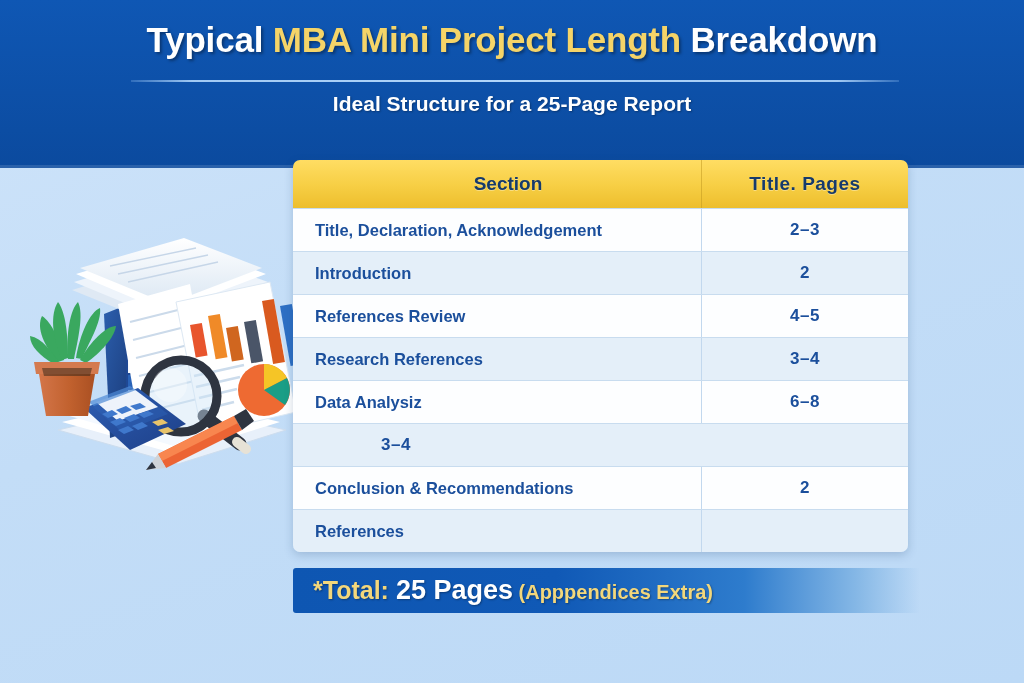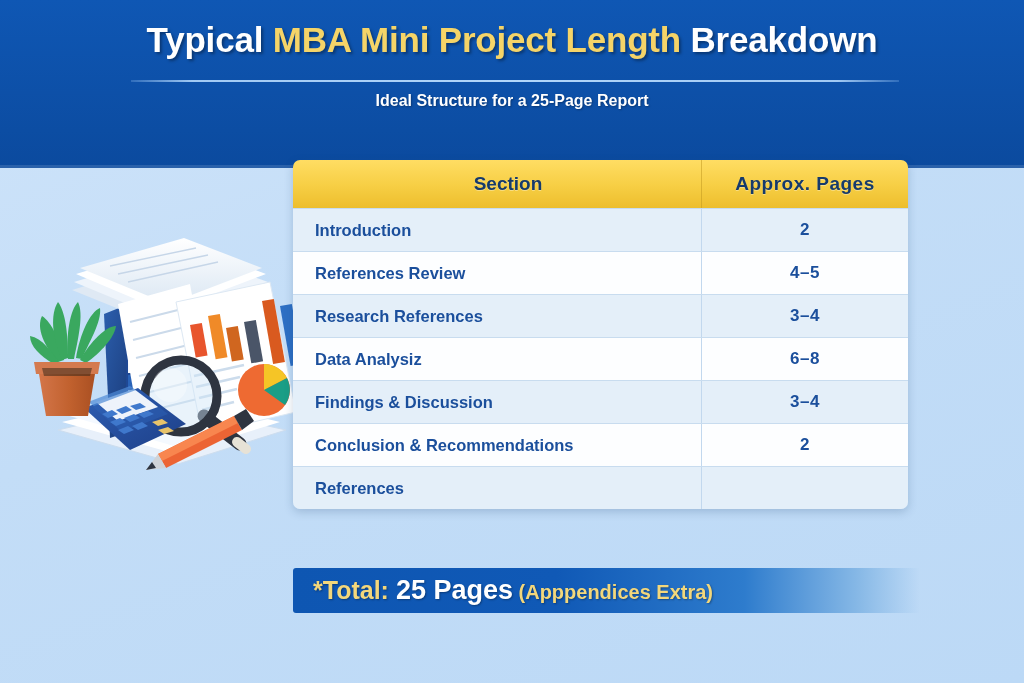--- a/index.html
+++ b/index.html
@@ -66,21 +66,21 @@
         rgba(169,208,248,0.95) 92%,
         rgba(150,195,245,0.25) 100%);
   }
 
   .subtitle {
     position: absolute;
     left: 0;
     top: 92px;
     width: 1024px;
     text-align: center;
-    font-size: 16px;
+    font-size: 21px;
     font-weight: bold;
     color: #ffffff;
     white-space: nowrap;
     text-shadow: 1px 1px 2px rgba(0,0,0,0.3);
   }
 
   
   .table-wrap {
     position: absolute;
     left: 293px;
@@ -321,41 +321,44 @@
         <path d="M20 150 L78 150 L70 198 L28 198 Z" fill="url(#potG)"></path>
         <path d="M16 144 L82 144 L80 156 L18 156 Z" fill="#d47a4f"></path>
         <path d="M24 150 L74 150 L72 158 L26 158 Z" fill="#3c2a1c" opacity="0.55"></path>
       </g>
     </svg>
   </div>
 
   <div class="table-wrap">
     <div class="t-row t-head">
       <div class="c1">Section</div>
-      <div class="c2">Approx. Pages</div>
-    </div>
-
+      <div class="c2">Title. Pages</div>
+    </div>
+
+    <div class="t-row t-body-row odd">
+      <div class="c1">Title, Declaration, Acknowledgement</div>
+      <div class="c2">2–3</div>
+    </div>
     <div class="t-row t-body-row even">
       <div class="c1">Introduction</div>
       <div class="c2">2</div>
     </div>
     <div class="t-row t-body-row odd">
       <div class="c1">References Review</div>
       <div class="c2">4–5</div>
     </div>
     <div class="t-row t-body-row even">
       <div class="c1">Research References</div>
       <div class="c2">3–4</div>
     </div>
     <div class="t-row t-body-row odd">
       <div class="c1">Data Analysiz</div>
       <div class="c2">6–8</div>
     </div>
     <div class="t-row t-body-row even">
-      <div class="c1">Findings &amp; Discussion</div>
       <div class="c2">3–4</div>
     </div>
     <div class="t-row t-body-row odd">
       <div class="c1">Conclusion &amp; Recommendations</div>
       <div class="c2">2</div>
     </div>
     <div class="t-row t-body-row even">
       <div class="c1">References</div>
     </div>
   </div>

